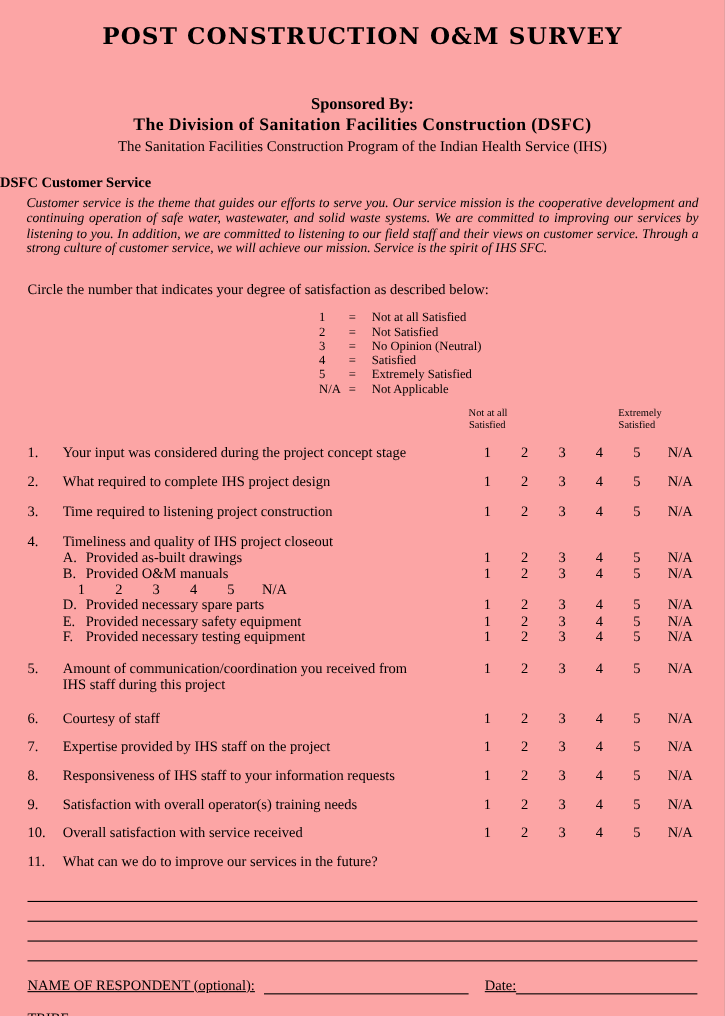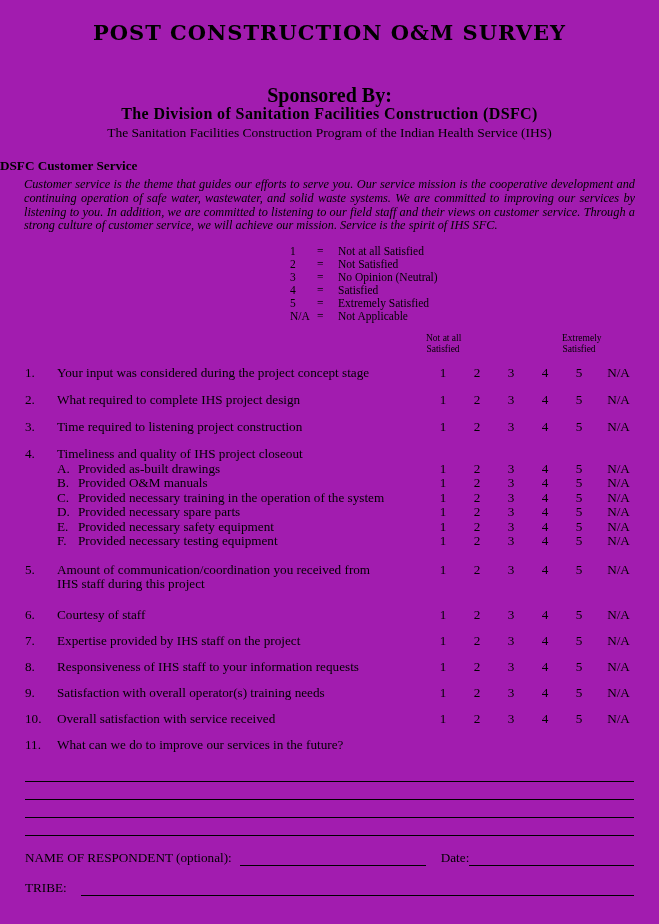--- a/index.html
+++ b/index.html
@@ -1,30 +1,30 @@
 <!DOCTYPE html>
 <html><head>
 <meta charset="utf-8">
 <style>
   html,body{margin:0;padding:0;background:#888;}
   .page{
     position:relative;
     width:659px;height:924px;
     margin:0 auto;
-    background:#a21caf;color:#000;
+    background:#fca5a5;color:#000;
     font-family:"Liberation Serif","DejaVu Serif",serif;
     overflow:hidden;
   }
   .title{
     padding-top:20px;text-align:center;
     font-family:"DejaVu Serif","Liberation Serif",serif;
     font-weight:bold;font-size:21px;line-height:26px;letter-spacing:1px;
   }
   .sponsor{text-align:center;margin-top:19px;}
-  .sponsor .l1{font-weight:bold;font-size:20px;line-height:18px;margin-top:40px;}
+  .sponsor .l1{font-weight:bold;font-size:15px;line-height:18px;margin-top:40px;}
   .sponsor .l2{font-weight:bold;font-size:16px;line-height:20px;letter-spacing:.4px;text-align:center;}
   .sponsor .l3{font-size:13.5px;line-height:17px;text-align:center;}
   .section-heading{text-align:left;font-weight:bold;font-size:13.2px;line-height:16px;margin-top:17px;}
   .mission{
     margin:4px 24px 0 24px;
     font-style:italic;font-size:12.3px;line-height:13.8px;
     text-align:justify;
   }
   .instruction{margin:22px 25px 0 25px;font-size:13.2px;line-height:16px;}
   .legend{margin:12px 0 0 290px;font-size:11.5px;line-height:13px;}
@@ -41,39 +41,40 @@
   .mt13{margin-top:13px;} .mt14{margin-top:14px;} .mt16{margin-top:16px;} .mt12{margin-top:12px;}
   .q4h{line-height:14.5px;}
   .answer-lines{margin:12px 25px 0 25px;}
   .answer-line{height:17px;border-bottom:1px solid #000;}
   .footer-row{display:flex;align-items:flex-end;margin:14px 25px 0 25px;font-size:13.2px;line-height:16px;}
   .wline{border-bottom:1px solid #000;height:15px;display:inline-block;}
   .name-line{width:186px;margin-left:8px;flex:none;}
   .date-label{margin-left:15px;}
   .date-line{flex:1;}
   .tribe-line{flex:1;margin-left:14px;}
-  .lbl{white-space:nowrap;}
+  .lbl{white-space:nowrap;text-decoration:underline;}
 </style>
 </head>
 <body>
 
 <div class="page">
 
   <div class="title">POST CONSTRUCTION O&amp;M SURVEY</div>
 
   <div class="sponsor">
     <div class="l1">Sponsored By:</div>
     <div class="l2">The Division of Sanitation Facilities Construction (DSFC)</div>
     <div class="l3">The Sanitation Facilities Construction Program of the Indian Health Service (IHS)</div>
   </div>
 
   <div class="section-heading">DSFC Customer Service</div>
 
   <div class="mission">Customer service is the theme that guides our efforts to serve you.  Our service mission is the cooperative development and continuing operation of safe water, wastewater, and solid waste systems.  We are committed to improving our services by listening to you.  In addition, we are committed to listening to our field staff and their views on customer service.  Through a strong culture of customer service, we will achieve our mission.  Service is the spirit of IHS SFC.</div>
 
+  <div class="instruction">Circle the number that indicates your degree of satisfaction as described below:</div>
 
   <div class="legend">
     <div class="legend-row">
       <span>1</span>
         <span>=</span>
         <span>Not at all Satisfied</span>
     </div>
     <div class="legend-row">
       <span>2</span>
         <span>=</span>
@@ -183,21 +184,20 @@
       <span>1</span>
       <span>2</span>
       <span>3</span>
       <span>4</span>
       <span>5</span>
       <span>N/A</span>
     </div>
   </div>
   <div class="qrow sub">
     <div class="num"></div>
-    <div class="txt"><span class="letter">C.</span><span>Provided necessary training in the operation of the system</span></div>
     <div class="rating">
       <span>1</span>
       <span>2</span>
       <span>3</span>
       <span>4</span>
       <span>5</span>
       <span>N/A</span>
     </div>
   </div>
   <div class="qrow sub">

